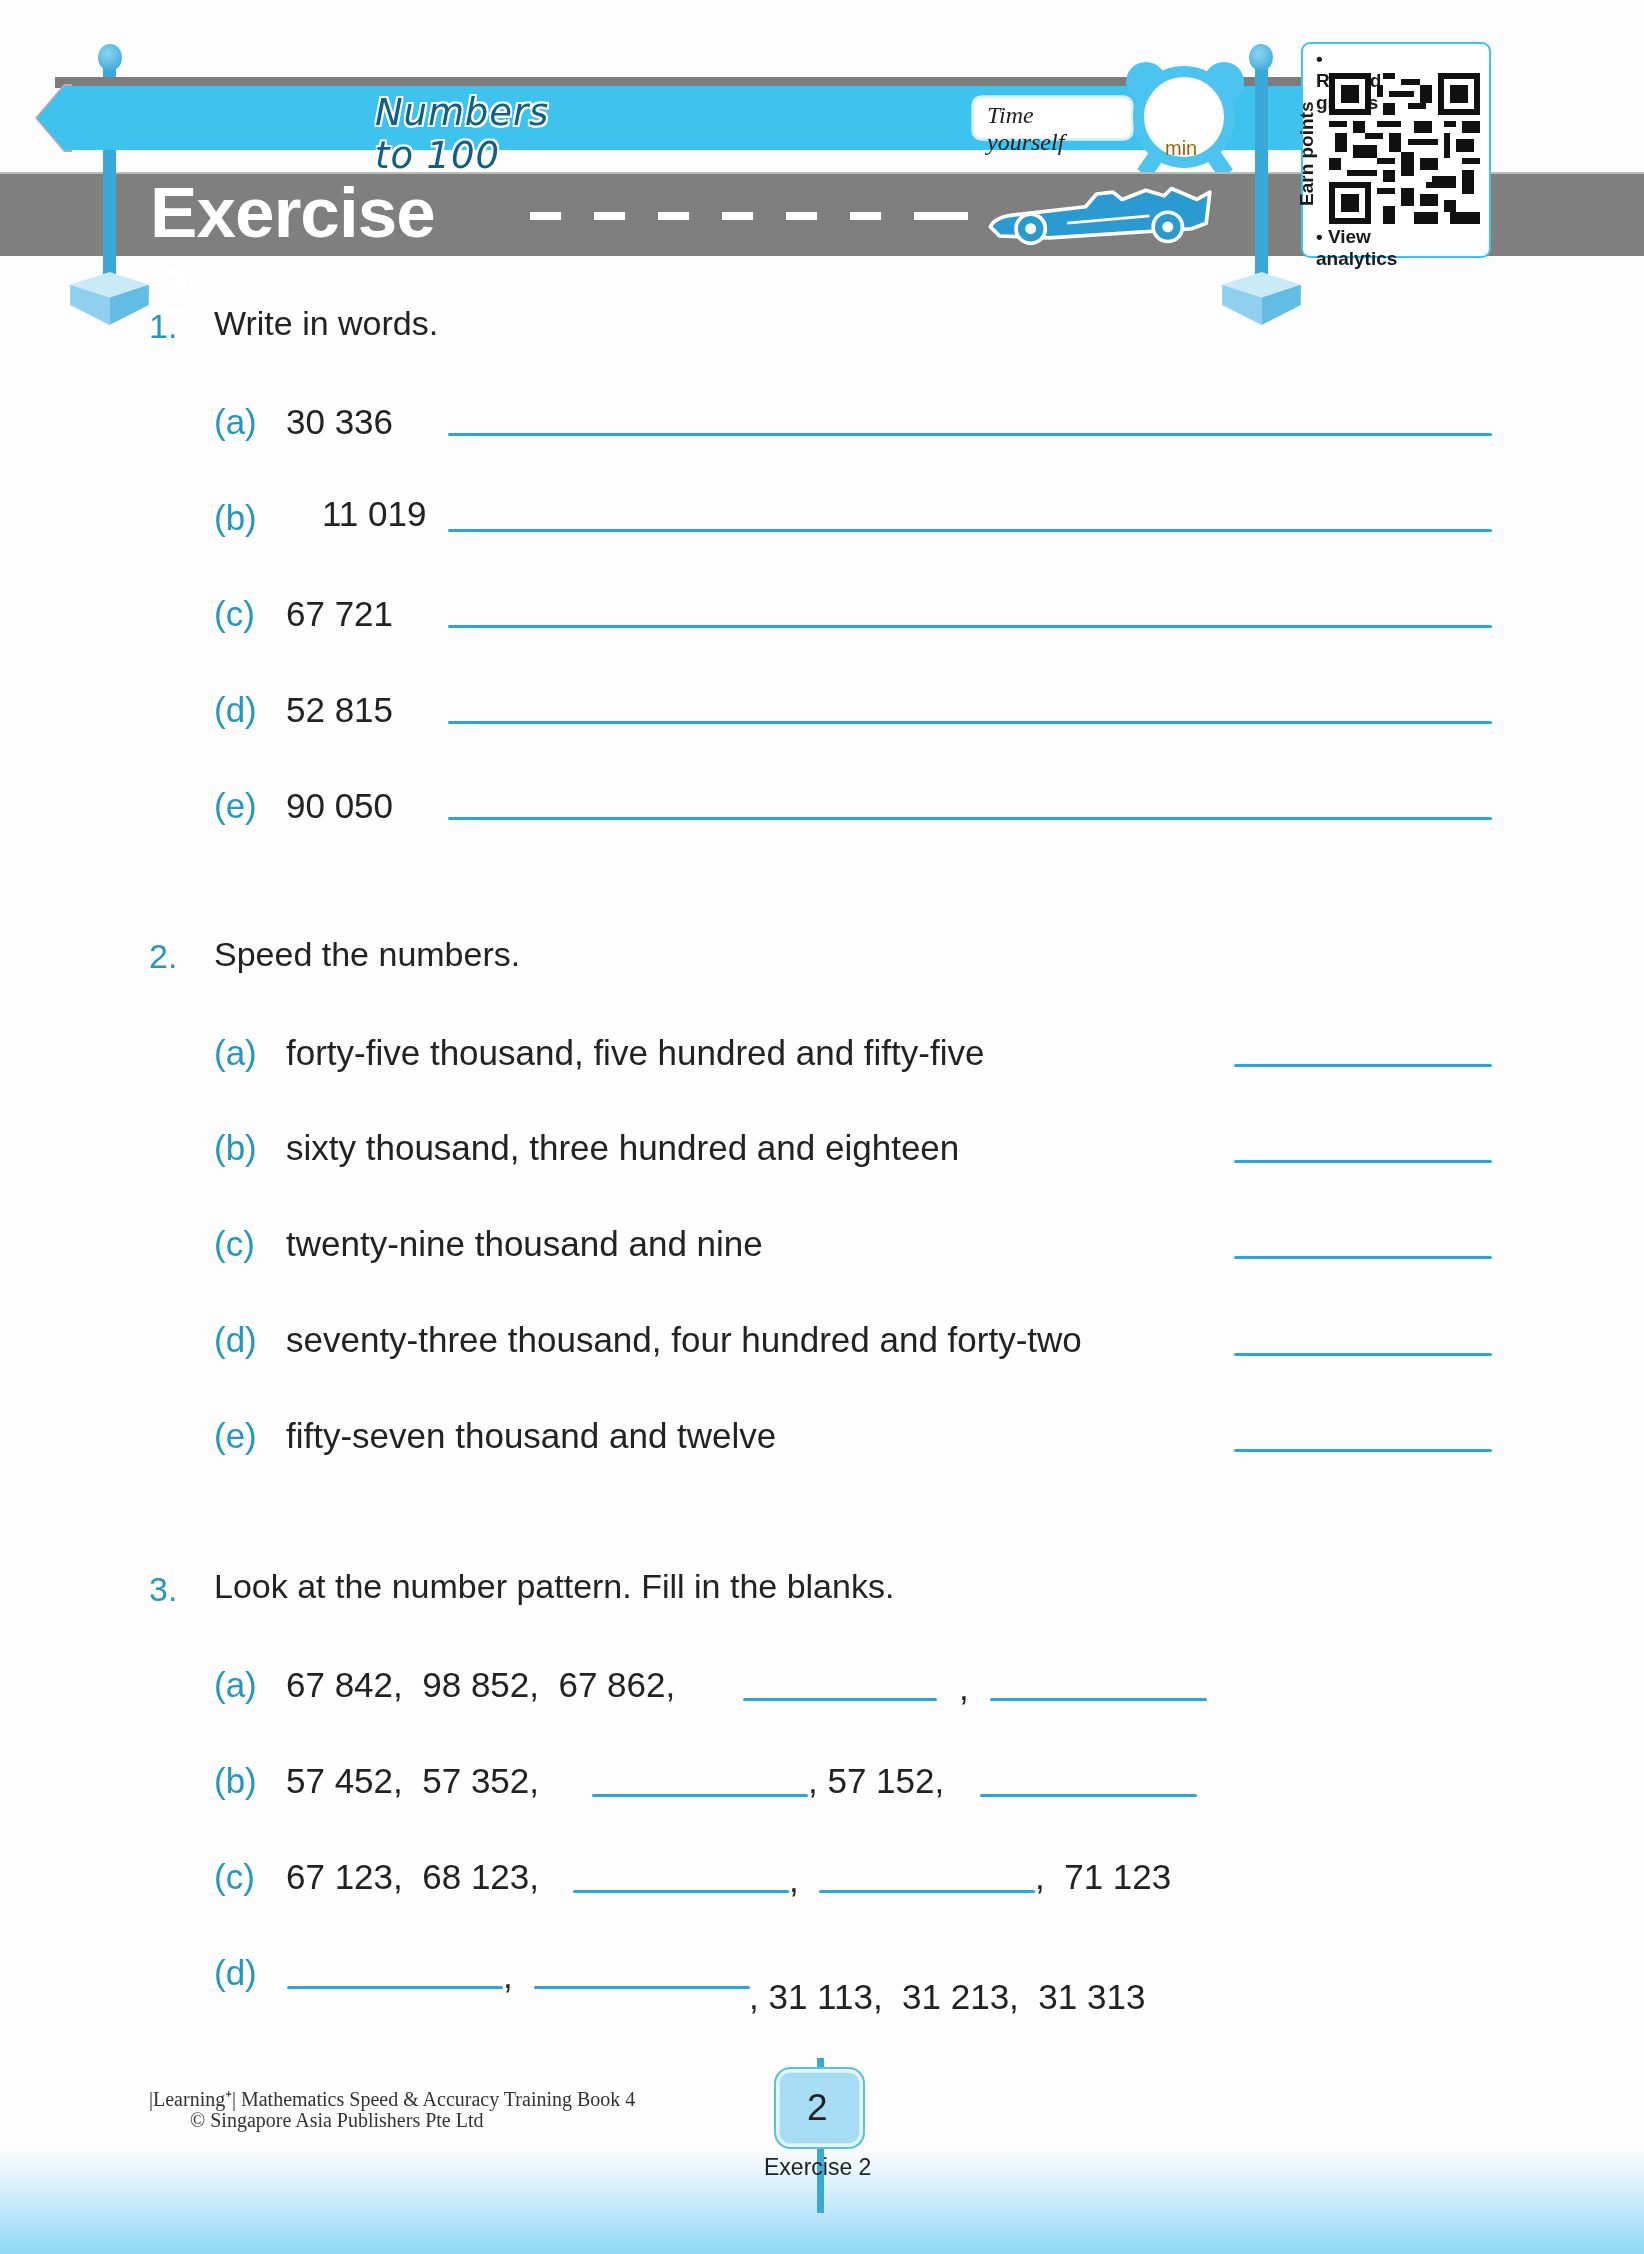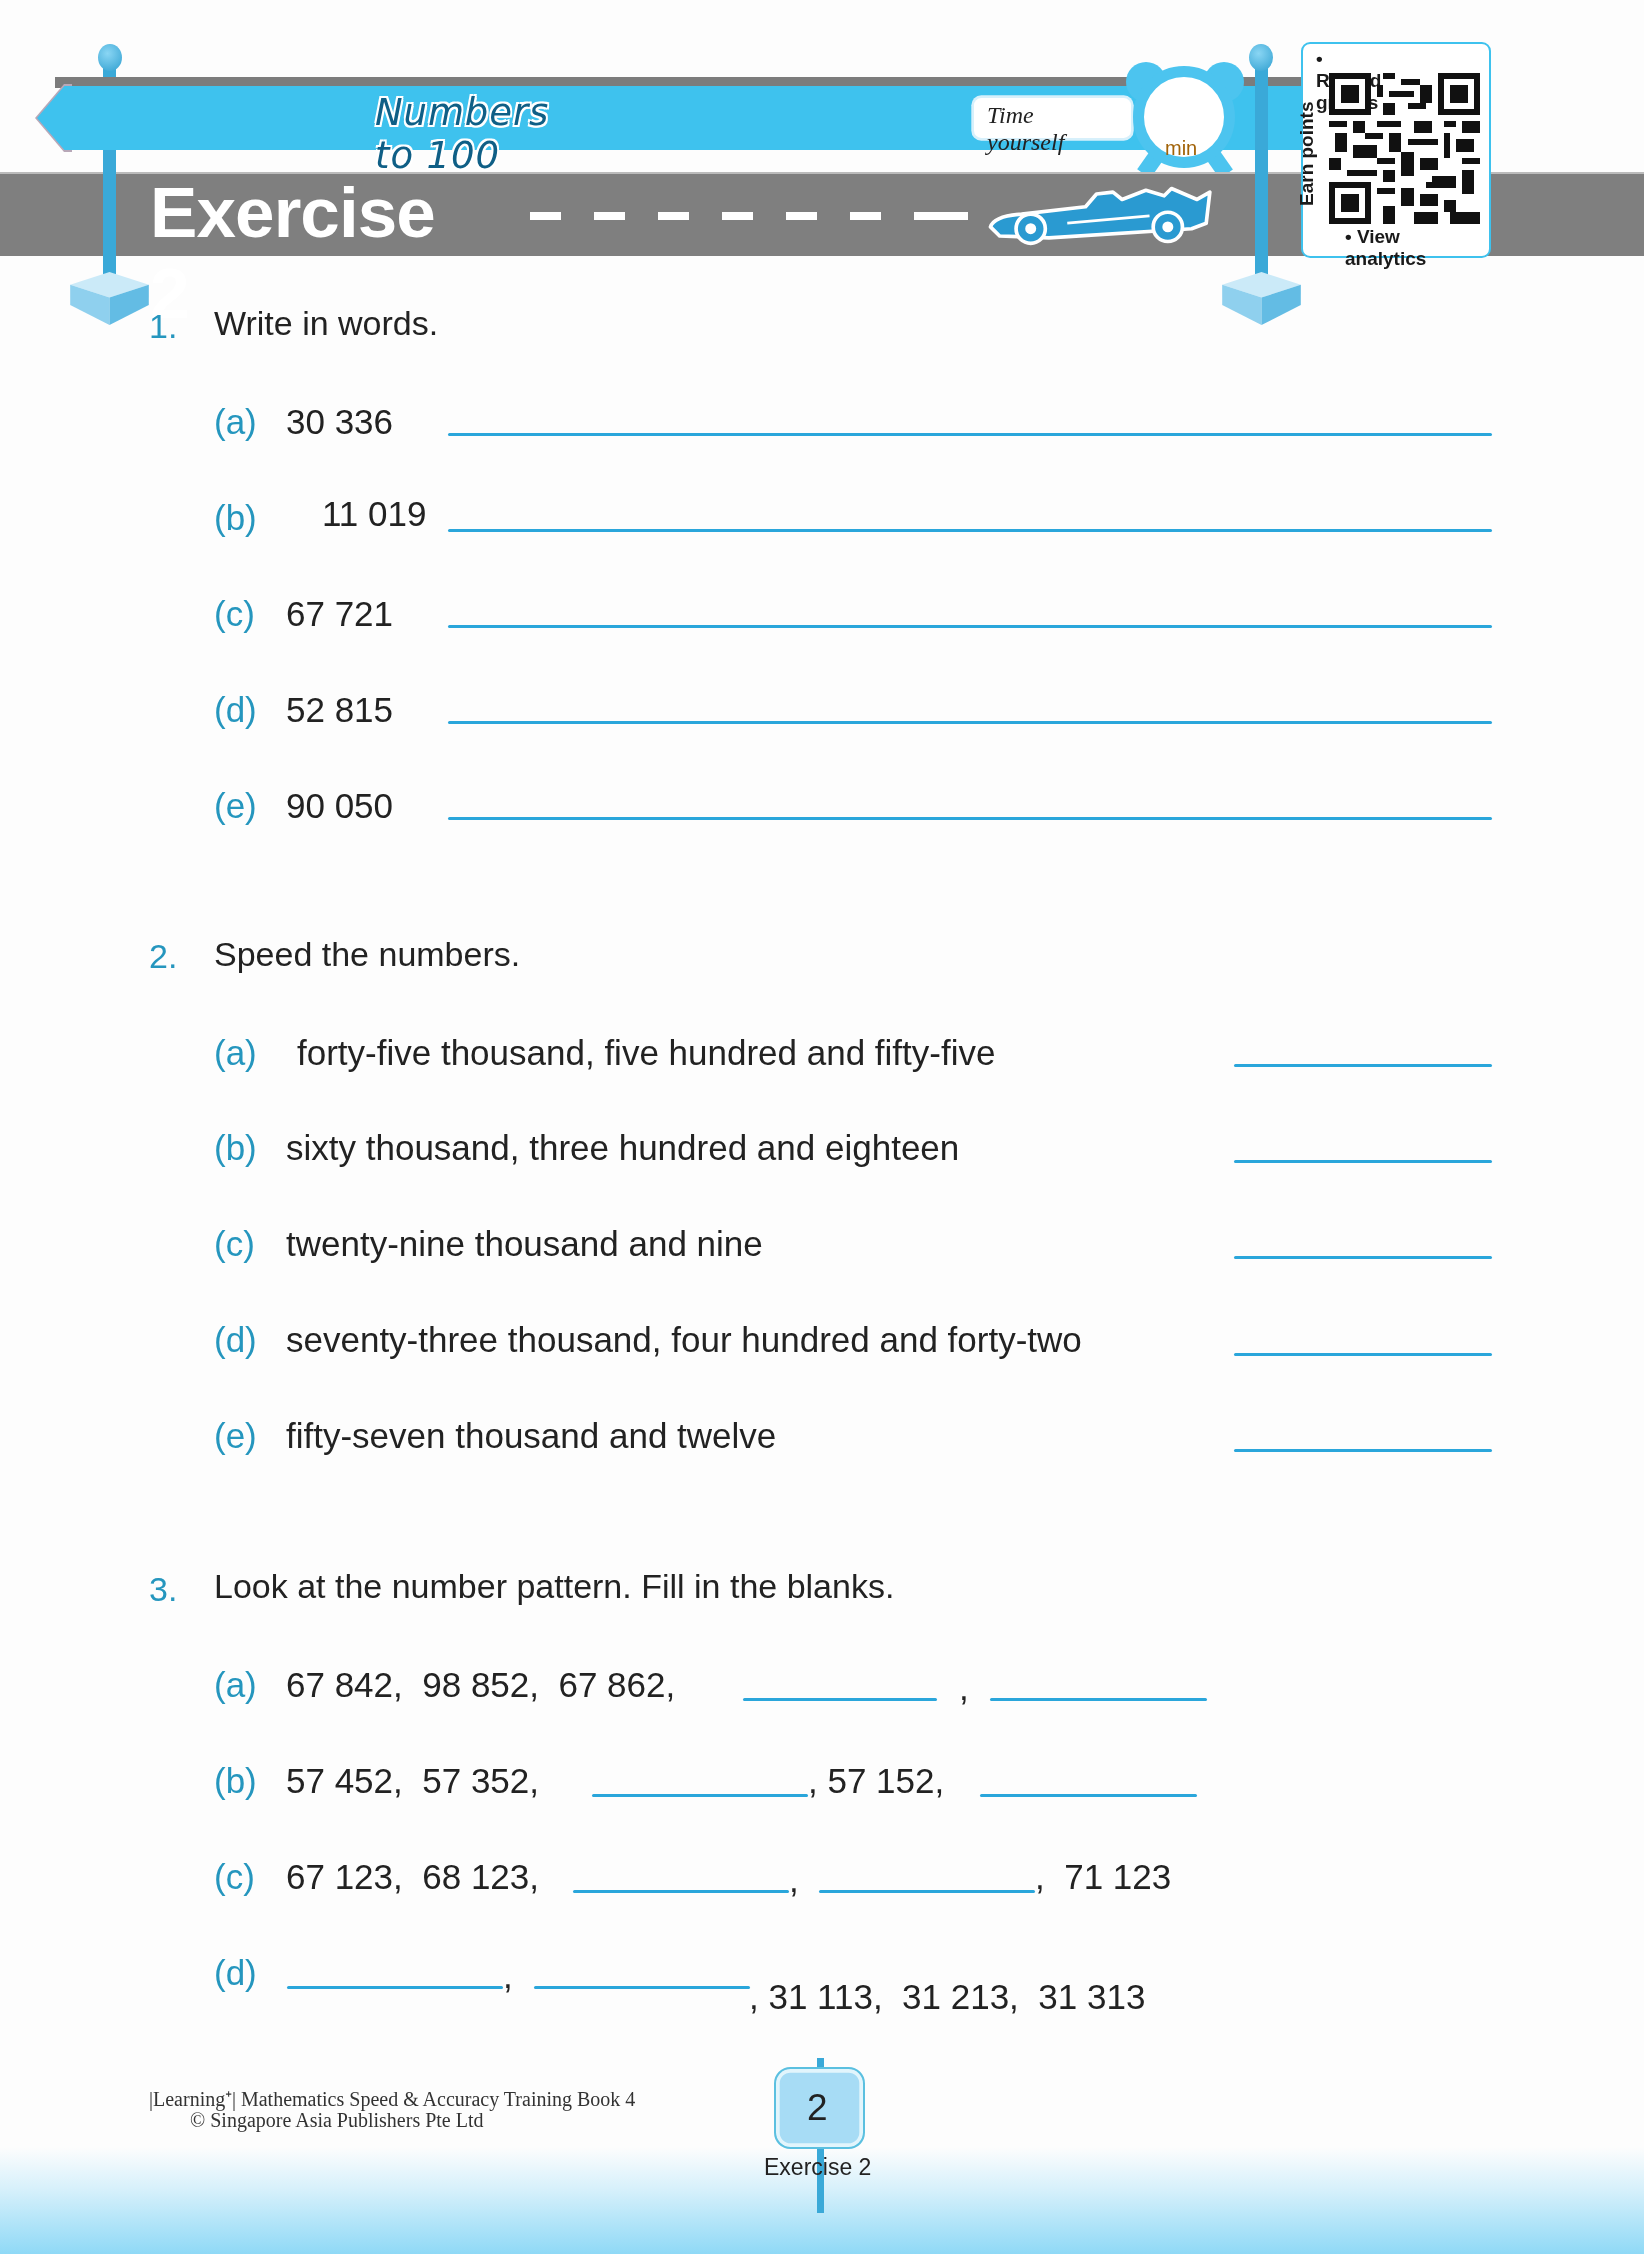--- a/index.html
+++ b/index.html
@@ -34,21 +34,21 @@
   .dash { top: 212px; width: 31px; height: 8.2px; background: #fff; }
 
   .pole { width: 12.8px; background: #3aa9d8; }
   .pole-knob { width: 24px; height: 27.4px; border-radius: 50%; background: radial-gradient(circle at 40% 35%, #8ad6f4, #2f9fd0); }
   .pole-base { width: 79px; height: 53px; }
 
   
   .qr-panel { left: 1301px; top: 42px; width: 190px; height: 216px; background: #fff;
     border: 2.7px solid #3ec2ee; border-radius: 9.1px; }
   .qr-top { left: 1316px; top: 48px; font-size: 19px; font-weight: bold; color: #1a1a1a; }
-  .qr-bottom { left: 1316px; top: 226px; font-size: 19px; font-weight: bold; color: #1a1a1a; margin-left: 29px; }
+  .qr-bottom { left: 1316px; top: 226px; font-size: 19px; font-weight: bold; color: #1a1a1a; }
   .qr-side { left: 1296px; top: 206px; font-size: 19px; font-weight: bold; color: #1a1a1a;
     transform: rotate(-90deg); transform-origin: left top; white-space: nowrap; }
   .qr-code { left: 1327px; top: 73px; width: 155px; height: 151px; }
 
   
   .q-num { font-size: 34px; color: #2596be; }
   .q-text { font-size: 34px; color: #222; }
   .sub-label { font-size: 35px; color: #2596be; }
   .sub-text { font-size: 35px; color: #222; white-space: nowrap; }
   .blank { height: 2.7px; background: #2aa6db; border-radius: 1.8px; }
@@ -211,21 +211,21 @@
     <div class="abs blank" style="left:448px; top:817px; width:1044px;"></div>
   </div>
 </section>
 
 <section>
   <div class="abs q-num" style="left:149px; top:937px;">2.</div>
   <div class="abs q-text" style="left:214px; top:935px;">Speed the numbers.</div>
 
   <div>
     <div class="abs sub-label" style="left:214px; top:1033px;">(a)</div>
-    <div class="abs sub-text" style="left:286px; top:1033px;margin-left:11px;">forty-five thousand, five hundred and fifty-five</div>
+    <div class="abs sub-text" style="left:286px; top:1033px;">forty-five thousand, five hundred and fifty-five</div>
     <div class="abs blank" style="left:1234px; top:1064px; width:258px;"></div>
   </div>
   <div>
     <div class="abs sub-label" style="left:214px; top:1128px;">(b)</div>
     <div class="abs sub-text" style="left:286px; top:1128px;">sixty thousand, three hundred and eighteen</div>
     <div class="abs blank" style="left:1234px; top:1160px; width:258px;"></div>
   </div>
   <div>
     <div class="abs sub-label" style="left:214px; top:1224px;">(c)</div>
     <div class="abs sub-text" style="left:286px; top:1224px;">twenty-nine thousand and nine</div>

